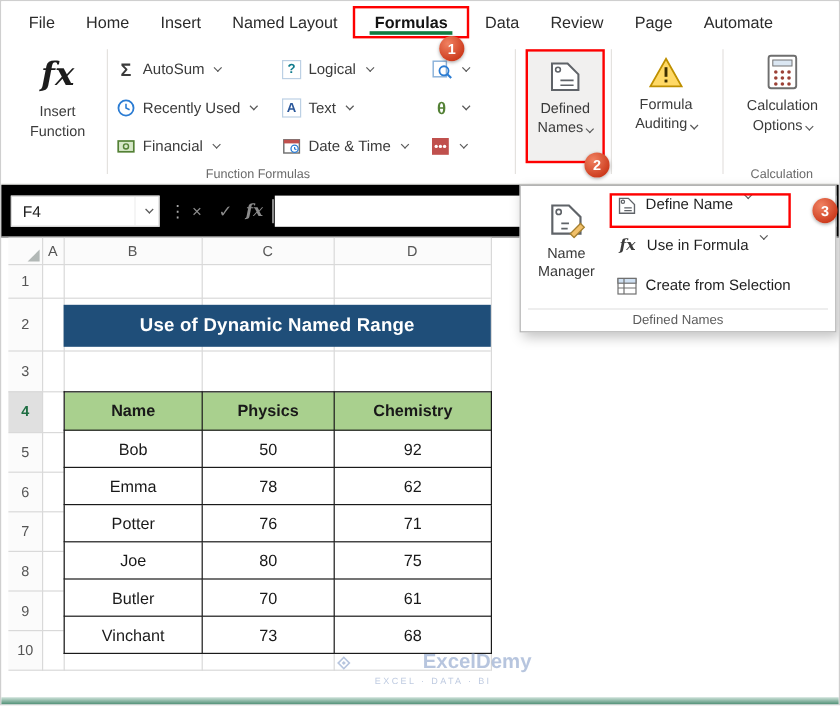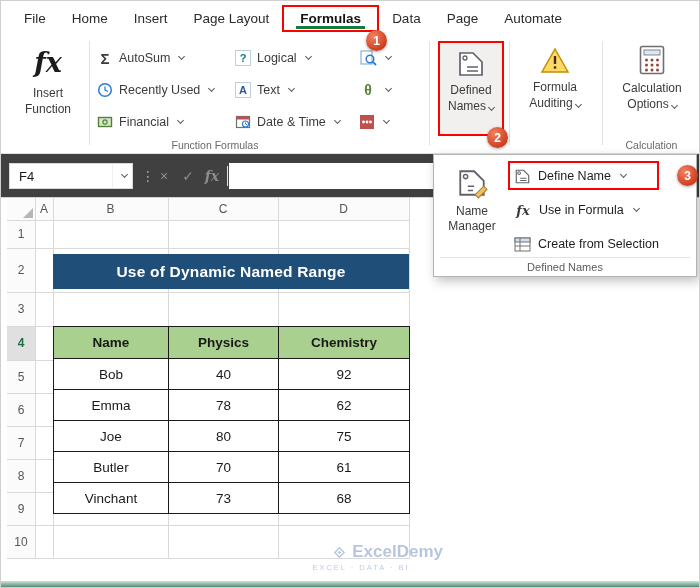--- a/index.html
+++ b/index.html
@@ -22,21 +22,21 @@
 .mini-ic{width:16px;height:16px;border:1px solid #bcd0e4;background:#fff;font-size:11px;font-weight:700;display:inline-flex;align-items:center;justify-content:center;flex:none;color:#2b579a}
 .mini-ic.q{color:#0e7a8c}
 .fx-big{font-family:"DejaVu Serif","Liberation Serif",serif;font-style:italic;font-weight:700;font-size:27px;color:#1c1c1c;margin-top:2px}
 .fx-sm{font-family:"DejaVu Serif","Liberation Serif",serif;font-style:italic;font-weight:700;font-size:13px;color:#3b3b3b;width:18px;text-align:center}
 .sigma{font-size:15px;font-weight:700;color:#3b3b3b;width:16px;text-align:center;flex:none}
 .theta{font-size:14px;font-weight:700;color:#538135;width:18px;text-align:center;flex:none}
 .dn-btn{position:absolute;left:437px;top:6px;width:66px;height:95px;border:2px solid #fe0000;background:#f1f0ef;display:flex;flex-direction:column;align-items:center;padding-top:6px;gap:4px;font-size:12px;color:#3b3b3b;text-align:center;line-height:1.3;z-index:5;cursor:default}
 .biglabel{margin-top:6px}
 
 
-.fbar{position:absolute;left:0;top:153px;width:100%;height:44px;background:#404040;border-bottom:1px solid #d4d4d4}
+.fbar{position:absolute;left:0;top:153px;width:100%;height:44px;background:#000000;border-bottom:1px solid #d4d4d4}
 .namebox{position:absolute;left:8px;top:9px;width:124px;height:26px;border:1px solid #d9d9d9;display:flex;align-items:center;font-size:13px;color:#1a1a1a;background:#fff}
 .namebox .val{flex:1;padding-left:9px}
 .namebox .dd{width:20px;height:100%;display:flex;align-items:center;justify-content:center;border-left:1px solid #efefef}
 .fbtn{position:absolute;top:9px;height:26px;width:22px;display:flex;align-items:center;justify-content:center;color:#8c8c8c;font-size:14px}
 .fbar-divider{position:absolute;left:226px;top:12px;height:20px;width:1px;background:#e4e4e4}
 .fbar-input{position:absolute;left:228px;top:9px;right:2px;height:26px;background:#fff}
 
 
 .vline{position:absolute;top:197px;height:361px;width:1px;background:#d9d9d9;z-index:1}
 .hline{position:absolute;left:6px;width:402px;height:1px;background:#d9d9d9;z-index:1}
@@ -47,47 +47,48 @@
 .rowhead.activehead{background:#e0e0e0;color:#1f6e43;font-weight:700}
 .banner{position:absolute;left:52px;top:253px;width:356px;height:35px;background:#1f4e79;color:#fff;font-size:15.5px;font-weight:700;display:flex;align-items:center;justify-content:center;z-index:2;letter-spacing:.2px}
 .datatable{position:absolute;left:52px;top:325px;border-collapse:collapse;table-layout:fixed;z-index:2;font-size:13.5px;color:#191919}
 .datatable th,.datatable td{border:1px solid #1a1a1a;text-align:center;padding:0;background:#fff}
 .datatable th{background:#a9d08e;font-weight:700;height:32px}
 .datatable td{height:31px}
 
 
 .menu-panel{position:absolute;left:432px;top:153px;width:264px;height:123px;background:#fff;border:1px solid #b3b3b3;box-shadow:3px 4px 10px rgba(0,0,0,.25);z-index:50}
 .nm-btn{position:absolute;left:5px;top:4px;width:66px;height:113px;display:flex;flex-direction:column;align-items:center;padding-top:8px;gap:5px;font-size:12px;color:#3a3a3a;text-align:center;line-height:1.25;cursor:default}
-.menu-item{position:absolute;left:80px;height:26px;display:flex;align-items:center;gap:7px;font-size:12.5px;color:#1e1e1e;white-space:nowrap;cursor:default}
+.menu-item{position:absolute;left:80px;height:26px;display:flex;gap:7px;font-size:12.5px;color:#1e1e1e;white-space:nowrap;cursor:default}
 .menu-redbox{position:absolute;left:74px;top:6px;width:151px;height:29px;border:2px solid #fe0000;z-index:2;pointer-events:none}
 .menu-div{position:absolute;left:6px;right:6px;top:102px;height:1px;background:#e3e3e3}
 .menu-flabel{position:absolute;left:0;top:106px;width:100%;text-align:center;font-size:11px;color:#5c5c5c}
 
 
 .callout{position:absolute;width:21px;height:21px;border-radius:50%;background:radial-gradient(circle at 35% 30%,#f08262,#cc3a1c 75%);color:#fff;font-size:12px;font-weight:700;display:flex;align-items:center;justify-content:center;z-index:99;box-shadow:0 1px 3px rgba(0,0,0,.35)}
 .wm{position:absolute;left:278px;top:541px;width:164px;text-align:center;z-index:6;opacity:.55}
-.wm-row{display:flex;align-items:center;justify-content:flex-end;gap:5px;color:#7d97c4;font-size:17px;font-weight:700}
+.wm-row{display:flex;align-items:center;justify-content:space-between;gap:5px;color:#7d97c4;font-size:17px;font-weight:700}
 .wm-tag{margin-top:1px;font-size:7.5px;letter-spacing:2px;color:#8aa0c8}
 .bottombar{position:absolute;left:0;bottom:0;width:100%;height:6px;background:linear-gradient(180deg,#cfe2da,#4e8f74)}
 svg{display:block;flex:none}
 </style>
 </head>
 <body>
 
 <div class="app">
 
   <div class="menubar">
     <div class="tab">File</div>
     <div class="tab">Home</div>
     <div class="tab">Insert</div>
-    <div class="tab">Page Layout</div>
+    <div class="tab">Named Layout</div>
     <div class="tab active">
       <span>Formulas</span>
     </div>
     <div class="tab">Data</div>
+    <div class="tab">Review</div>
     <div class="tab">Page</div>
     <div class="tab">Automate</div>
   </div>
   <div class="callout" style="left:365px;top:29px">1</div>
 
   <div class="ribbon">
 
     <div class="bigbtn" style="left:12px;top:8px;width:70px">
       <span class="fx-big">fx</span>
       <span class="biglabel">Insert Function</span>
@@ -260,27 +261,32 @@
         <col style="width:131px">
       </colgroup>
     <tbody>
         <tr>
       <th>Name</th>
       <th>Physics</th>
       <th>Chemistry</th>
     </tr>
     <tr>
       <td>Bob</td>
-      <td>40</td>
+      <td>50</td>
       <td>92</td>
     </tr>
     <tr>
       <td>Emma</td>
       <td>78</td>
       <td>62</td>
+    </tr>
+    <tr>
+      <td>Potter</td>
+      <td>76</td>
+      <td>71</td>
     </tr>
     <tr>
       <td>Joe</td>
       <td>80</td>
       <td>75</td>
     </tr>
     <tr>
       <td>Butler</td>
       <td>70</td>
       <td>61</td>

